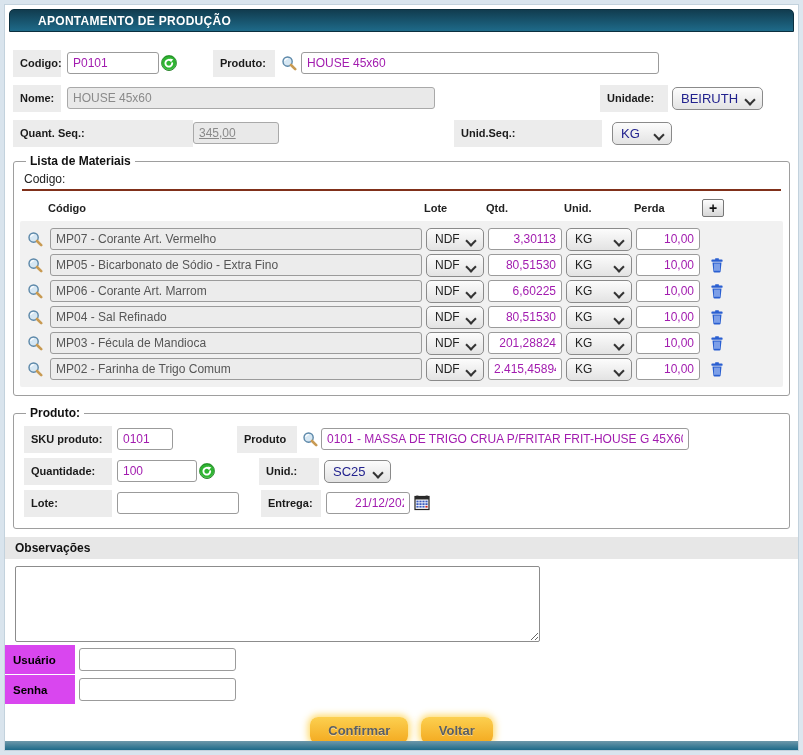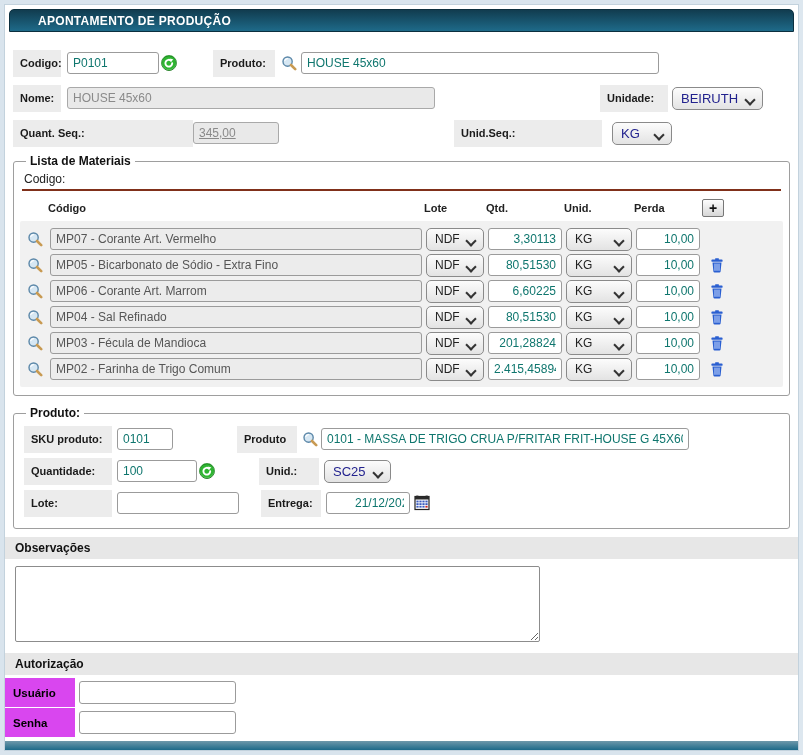--- a/index.html
+++ b/index.html
@@ -12,21 +12,21 @@
   
   .titlebar { margin:4px 4px 0 4px; height:23px; border-radius:5px 5px 0 0;
     background:linear-gradient(#113c4f,#1e6a89);
     border:1px solid #0b2f3f; display:flex; align-items:center; }
   .titlebar span { color:#fff; font-weight:bold; font-size:12px; letter-spacing:.3px; padding-left:28px; }
 
   
   .lbl { background:#ececec; color:#1a1a1a; font-weight:bold; font-size:11px;
          display:inline-flex; align-items:center; height:27px; padding:0 7px; flex:none; }
   .inp { border:1px solid #9b9b9b; border-radius:3px; height:22px; font-size:12px;
-         color:#0f766e; padding:1px 5px; background:#fff; font-family:"Liberation Sans",sans-serif; outline:none; }
+         color:#a21caf; padding:1px 5px; background:#fff; font-family:"Liberation Sans",sans-serif; outline:none; }
   .inp.dis { background:#e9e9e9; border-color:#a9a9a9; color:#8a8a8a; }
   .inp.gray { background:#ececec; color:#565656; }
   .inp.num { text-align:right; }
 
   .frow { display:flex; align-items:center; margin:0 8px; height:30px; }
 
   
   .sel { position:relative; display:inline-flex; align-items:center; flex:none;
          border:1px solid #8a8a8a; border-radius:5px; height:23px;
          background:linear-gradient(#fcfcfc,#e3e3e3); padding:0 24px 0 8px;
@@ -357,21 +357,20 @@
             <svg width="16" height="16">
               <use href="#i-cal"></use>
             </svg>
           </span>
       </div>
     </fieldset>
 
     <div class="band">Observações</div>
     <textarea style=""></textarea>
 
-    <div class="band" style="margin-top:11px;">Autorização</div>
     <div class="auth-row" style="margin-top:3px;">
       <span class="auth-lbl">Usuário</span>
       <input class="inp" style="">
     </div>
     <div class="auth-row">
       <span class="auth-lbl">Senha</span>
       <input class="inp" style="">
     </div>
 
     <div class="btn-row">

